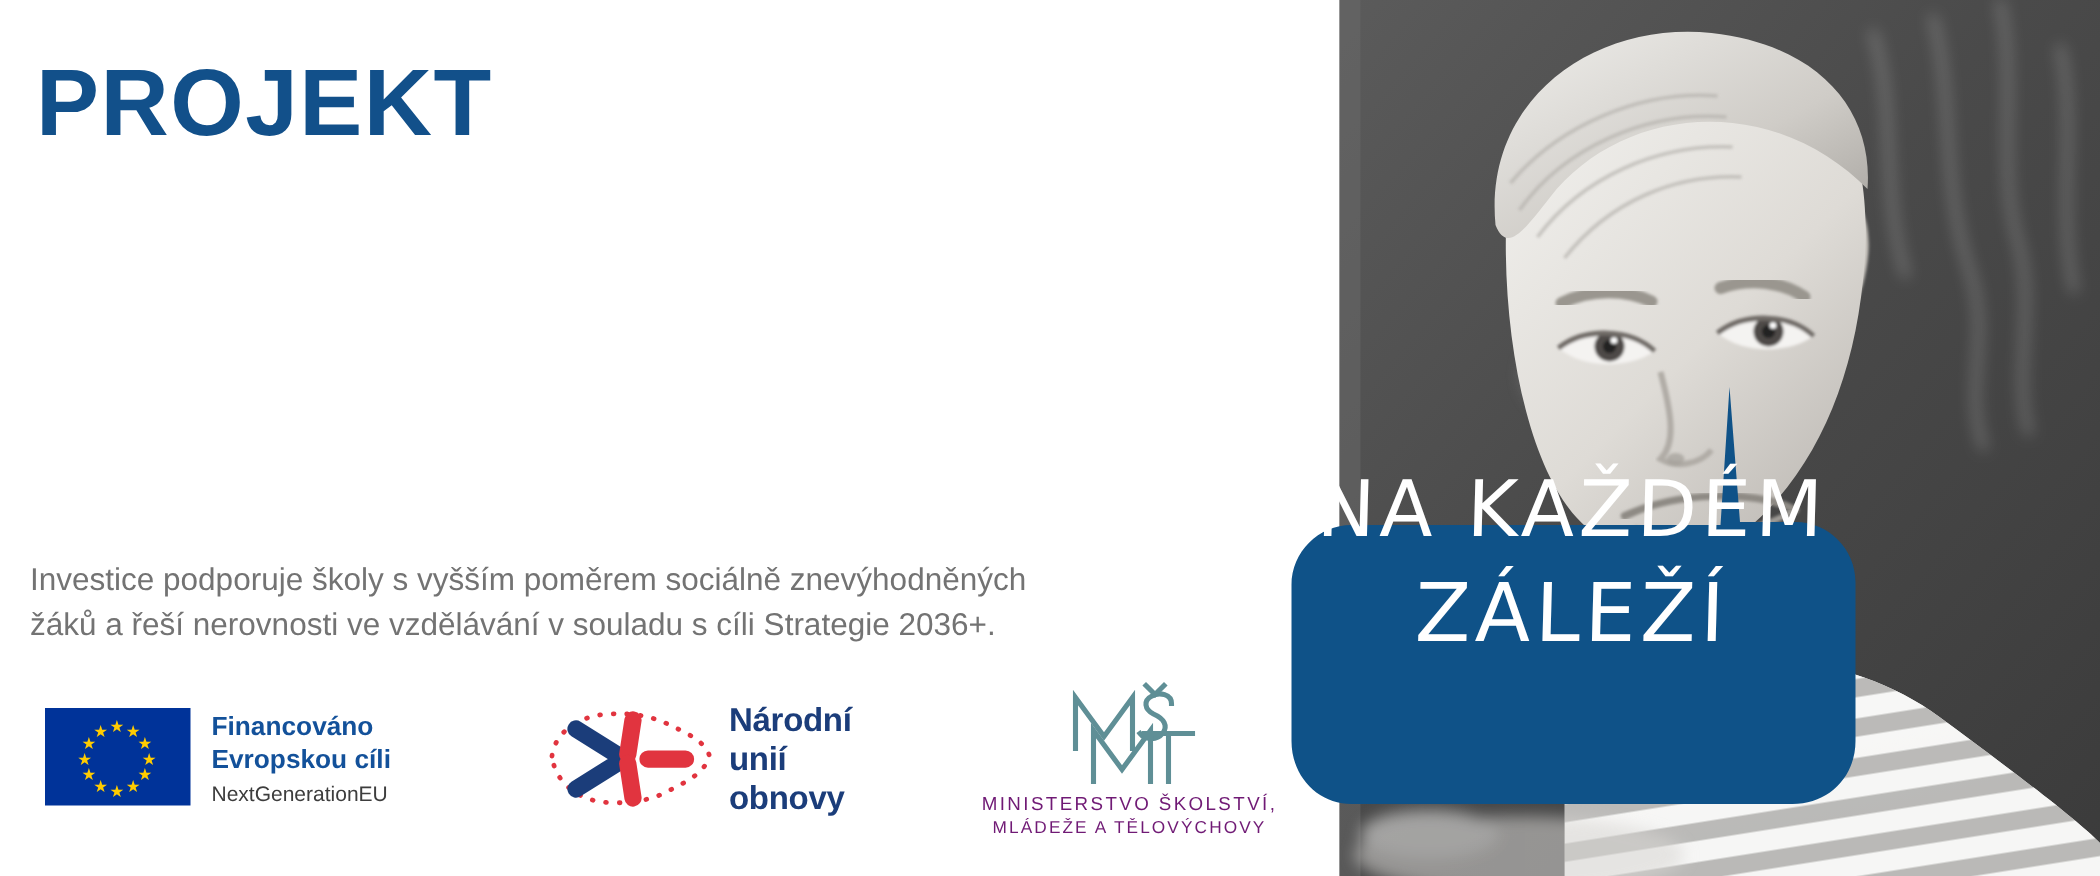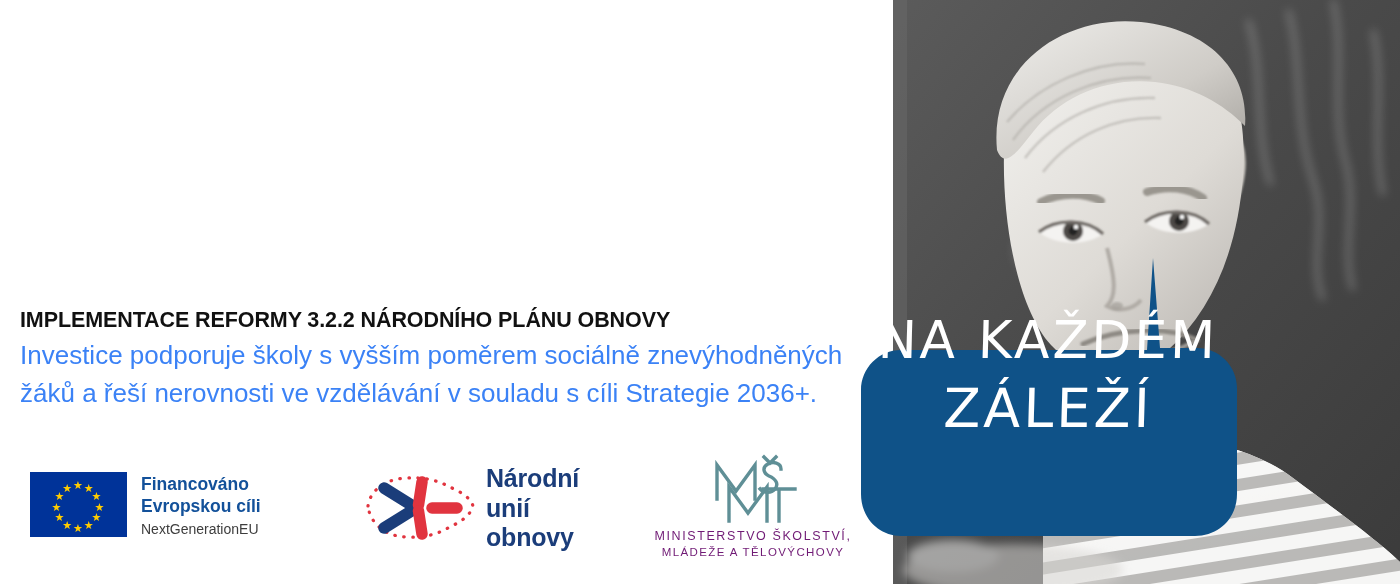--- a/index.html
+++ b/index.html
@@ -52,25 +52,25 @@
     color: #111111;
     letter-spacing: -0.1px;
     line-height: 1.2;
     margin: 0;
     white-space: nowrap;
   }
 
   .reform-desc {
     position: absolute;
     left: 20px;
-    top: 337px;
+    top: 372px;
     width: 820px;
-    font-size: 26px;
+    font-size: 21px;
     font-weight: 400;
-    color: #3b82f6;
+    color: #737373;
     line-height: 1.45;
     margin: 0;
   }
   .reform-desc span { display: block; white-space: nowrap; }
 
   
   .logo-strip {
     position: absolute;
     left: 0;
     top: 450px;
@@ -134,21 +134,21 @@
   .npo-logo {
     position: absolute;
     left: 360px;
     top: 14px;
     display: flex;
     align-items: center;
   }
   .npo-mark { width: 118px; height: 84px; flex: none; }
   .npo-text {
     margin-left: 8px;
-    font-size: 25px;
+    font-size: 22px;
     font-weight: 700;
     color: #1b3d7a;
     line-height: 1.18;
     letter-spacing: -0.2px;
   }
   .npo-text div { white-space: nowrap; }
 
   
   .msmt-logo {
     position: absolute;
@@ -218,22 +218,22 @@
   .bubble-text .bl.l1 { margin-bottom: 16px; }
   .bubble-text .bl.l2 { font-size: 54px; }
 </style>
 </head>
 <body>
 
 <div class="banner">
 
   <div class="left-pane">
 
-
-    <h2 class="reform-heading">IMPLEMENTACE REFORMY 3.2.2 NÁRODNÍHO PLÁNU OBNOVY</h2>
+    <h1 class="project-title">PROJEKT</h1>
+
 
     <p class="reform-desc">
       <span>Investice podporuje školy s vyšším poměrem sociálně znevýhodněných</span>
       <span>žáků a řeší nerovnosti ve vzdělávání v souladu s cíli Strategie 2036+.</span>
     </p>
 
     <div class="logo-strip">
 
       <div class="eu-logo">
         <div class="eu-flag">

